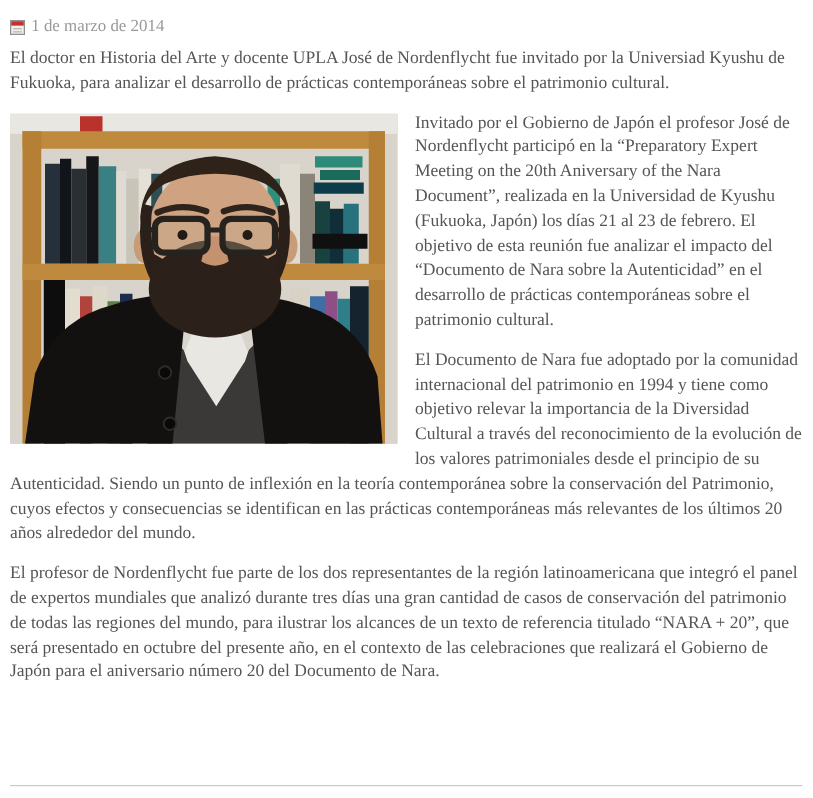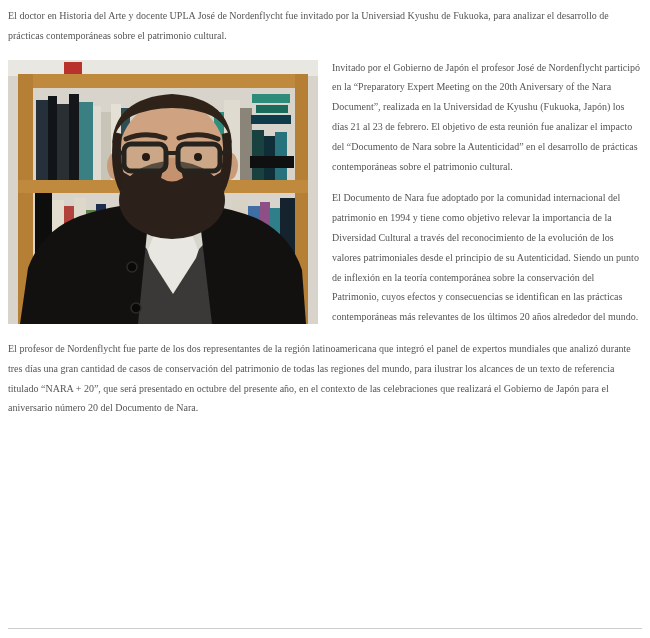--- a/index.html
+++ b/index.html
@@ -32,21 +32,21 @@
     margin: 7px 0 8px 0;
     font-size: 13.5px;
     color: #999999;
     display: flex;
     align-items: center;
     gap: 5px;
   }
   .cal { display: inline-block; width: 12px; height: 13px; line-height: 0; }
   p.body-p {
     margin: 0 0 12px 0;
-    font-size: 10px;
+    font-size: 14px;
     line-height: 19.8px;
     color: #555555;
     text-align: left;
   }
   .photo {
     float: left;
     width: 310px;
     height: 264px;
     margin: 2px 14px 6px 0;
     line-height: 0;
@@ -61,20 +61,31 @@
     border-top: 1px solid #cccccc;
     height: 0;
   }
 </style>
 </head>
 <body>
 
 <div class="page">
 
 
+  <div class="meta">
+    <span class="cal">
+      <svg width="12" height="13" viewBox="0 0 12 13">
+        <rect x="0.5" y="1.5" width="11" height="11" fill="#f2efe9" stroke="#8f8f8f"></rect>
+        <rect x="1" y="2" width="10" height="3.5" fill="#c4302b"></rect>
+        <rect x="2.5" y="7.5" width="7" height="1" fill="#b9b5ad"></rect>
+        <rect x="2.5" y="10" width="7" height="1" fill="#b9b5ad"></rect>
+      </svg>
+    </span>
+    <span>1 de marzo de 2014</span>
+  </div>
 
   <p class="body-p">El doctor en Historia del Arte y docente UPLA José de Nordenflycht fue invitado por la Universiad Kyushu de Fukuoka, para analizar el desarrollo de prácticas contemporáneas sobre el patrimonio cultural.</p>
 
   <div class="flow">
 
     <div class="photo">
       <svg width="310" height="264" viewBox="0 0 310 264">
 
         <rect x="0" y="0" width="310" height="264" fill="#d8d4cc"></rect>
         <rect x="0" y="0" width="310" height="16" fill="#e9e7e2"></rect>

